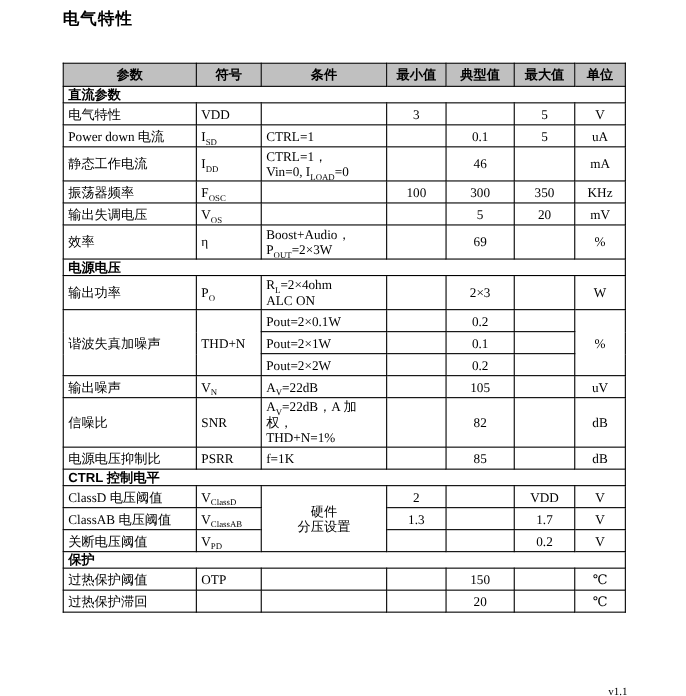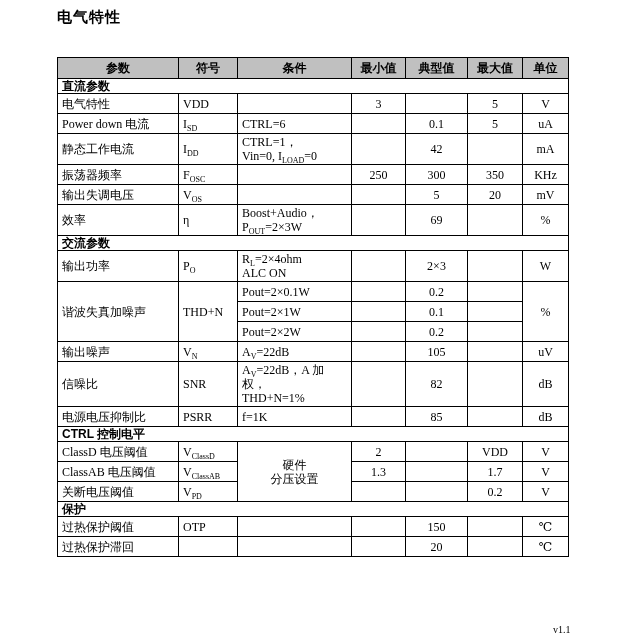--- a/index.html
+++ b/index.html
@@ -94,40 +94,40 @@
           <td class="c1">VDD</td>
           <td class="c2"></td>
           <td class="c3">3</td>
           <td class="c4"></td>
           <td class="c5">5</td>
           <td class="c6">V</td>
         </tr>
         <tr>
           <td class="c0">Power down  电流</td>
           <td class="c1">I<sub>SD</sub></td>
-          <td class="c2">CTRL=6</td>
+          <td class="c2">CTRL=1</td>
           <td class="c3"></td>
           <td class="c4">0.1</td>
           <td class="c5">5</td>
           <td class="c6">uA</td>
         </tr>
         <tr>
           <td class="c0">静态工作电流</td>
           <td class="c1">I<sub>DD</sub></td>
           <td class="c2">CTRL=1，<br>Vin=0, I<sub>LOAD</sub>=0</td>
           <td class="c3"></td>
-          <td class="c4">42</td>
+          <td class="c4">46</td>
           <td class="c5"></td>
           <td class="c6">mA</td>
         </tr>
         <tr>
           <td class="c0">振荡器频率</td>
           <td class="c1">F<sub>OSC</sub></td>
           <td class="c2"></td>
-          <td class="c3">250</td>
+          <td class="c3">100</td>
           <td class="c4">300</td>
           <td class="c5">350</td>
           <td class="c6">KHz</td>
         </tr>
         <tr>
           <td class="c0">输出失调电压</td>
           <td class="c1">V<sub>OS</sub></td>
           <td class="c2"></td>
           <td class="c3"></td>
           <td class="c4">5</td>
@@ -137,21 +137,21 @@
         <tr>
           <td class="c0">效率</td>
           <td class="c1">η</td>
           <td class="c2">Boost+Audio，<br>P<sub>OUT</sub>=2×3W</td>
           <td class="c3"></td>
           <td class="c4">69</td>
           <td class="c5"></td>
           <td class="c6">%</td>
         </tr>
         <tr>
-          <td colspan="7" class="section">交流参数</td>
+          <td colspan="7" class="section">电源电压</td>
         </tr>
         <tr>
           <td class="c0">输出功率</td>
           <td class="c1">P<sub>O</sub></td>
           <td class="c2">R<sub>L</sub>=2×4ohm<br>ALC ON</td>
           <td class="c3"></td>
           <td class="c4">2×3</td>
           <td class="c5"></td>
           <td class="c6">W</td>
         </tr>

